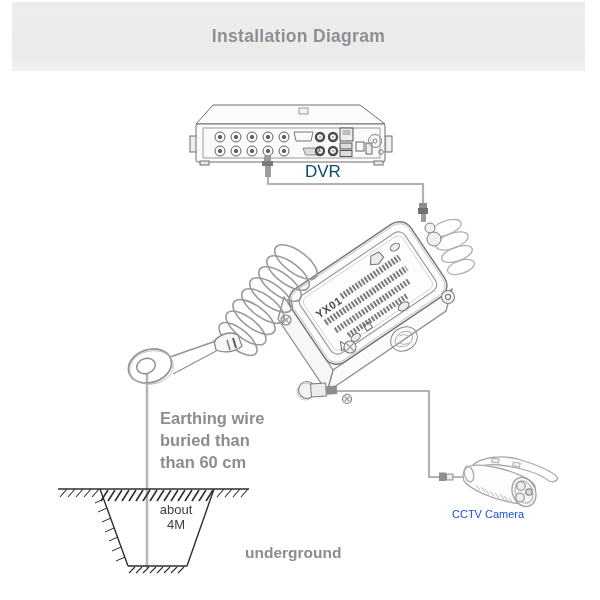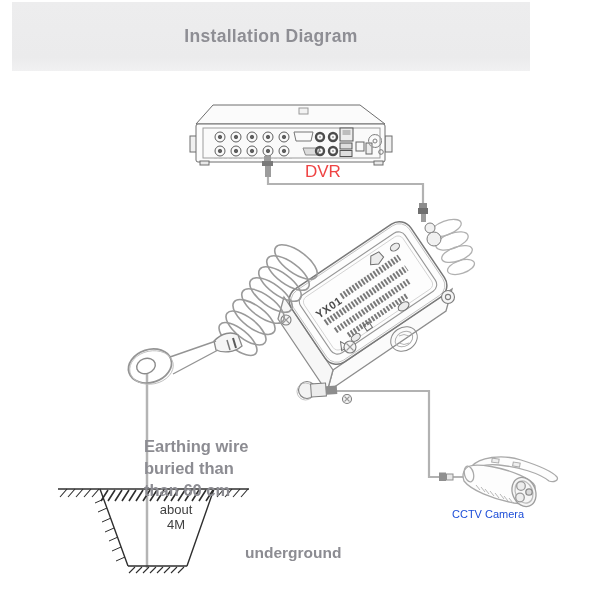--- a/index.html
+++ b/index.html
@@ -1,26 +1,26 @@
 <!DOCTYPE html>
 <html><head>
 <meta charset="utf-8">
 <style>
   html,body{margin:0;padding:0;background:#fff;}
   .stage{position:relative;width:600px;height:600px;background:#ffffff;overflow:hidden;
          font-family:"Liberation Sans",sans-serif;}
-  .header-band{position:absolute;left:12px;top:2px;width:518px;height:69px;
+  .header-band{position:absolute;left:12px;top:2px;width:573px;height:69px;
                background:linear-gradient(#ededee 0%,#ebebec 80%,#f1f1f2 100%);
                display:flex;align-items:center;justify-content:center;}
   .header-title{font-size:17.5px;font-weight:bold;color:#8e8e94;letter-spacing:.3px;}
   .diagram-svg{position:absolute;left:0;top:0;}
   .lbl{position:absolute;color:#9a9aa0;}
-  .lbl-dvr{left:305px;top:162px;font-size:17px;color:#ef4444;}
-  .lbl-earthing{left:144px;top:407px;width:150px;font-size:16.5px;font-weight:bold;
-                color:#8c8c92;line-height:22px;margin-top:28px;}
+  .lbl-dvr{left:305px;top:162px;font-size:17px;color:#0c4a6e;}
+  .lbl-earthing{left:160px;top:407px;width:150px;font-size:16.5px;font-weight:bold;
+                color:#8c8c92;line-height:22px;}
   .lbl-pit{left:148px;top:502px;width:56px;text-align:center;font-size:13px;
            color:#404040;line-height:15px;}
   .lbl-underground{left:213px;top:544px;font-size:15.5px;font-weight:bold;color:#8c8c92;margin-left:32px;}
   .lbl-camera{left:452px;top:508px;font-size:11px;color:#1d4ed8;}
 </style>
 </head>
 <body>
 
 <div class="stage">
 

